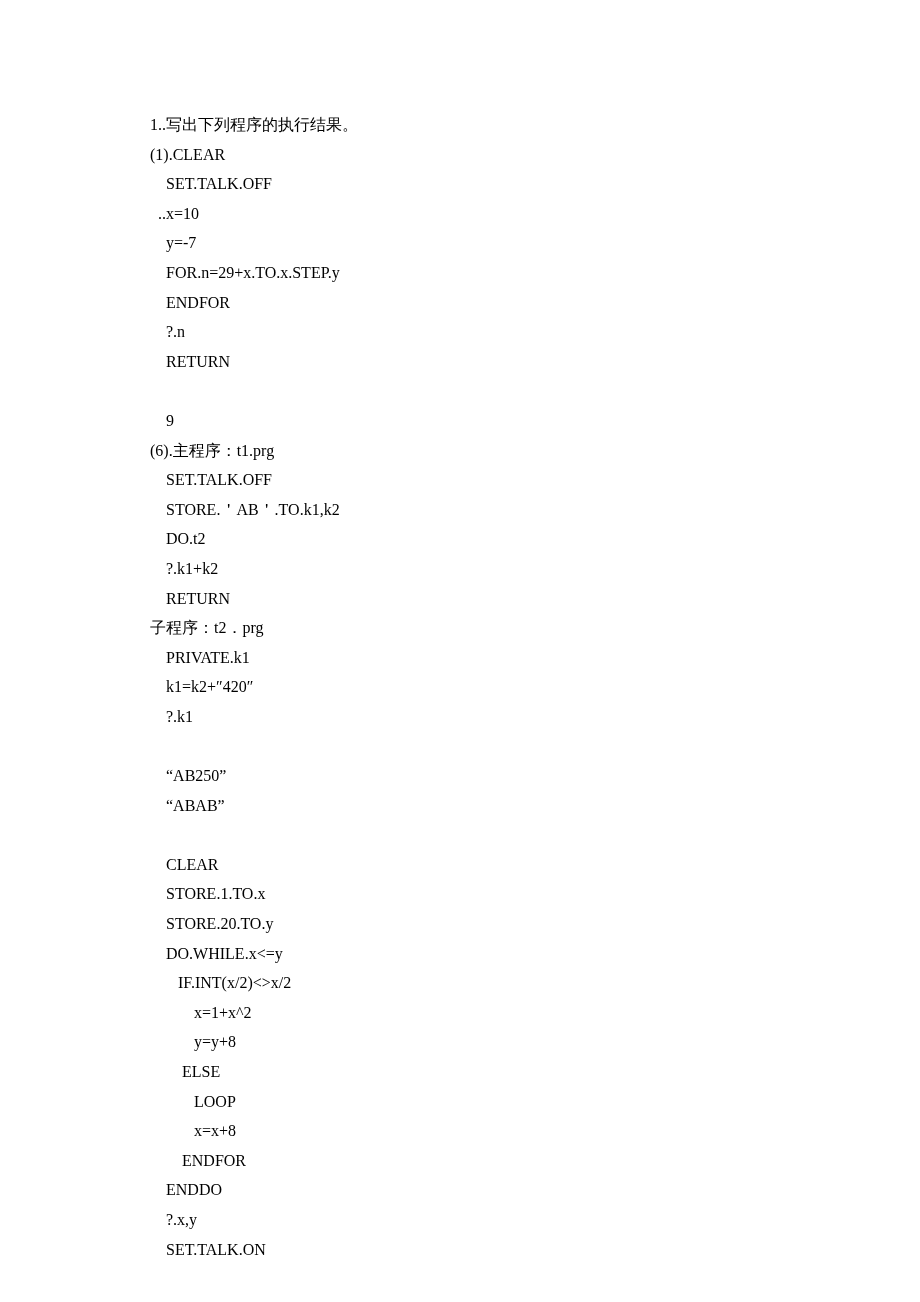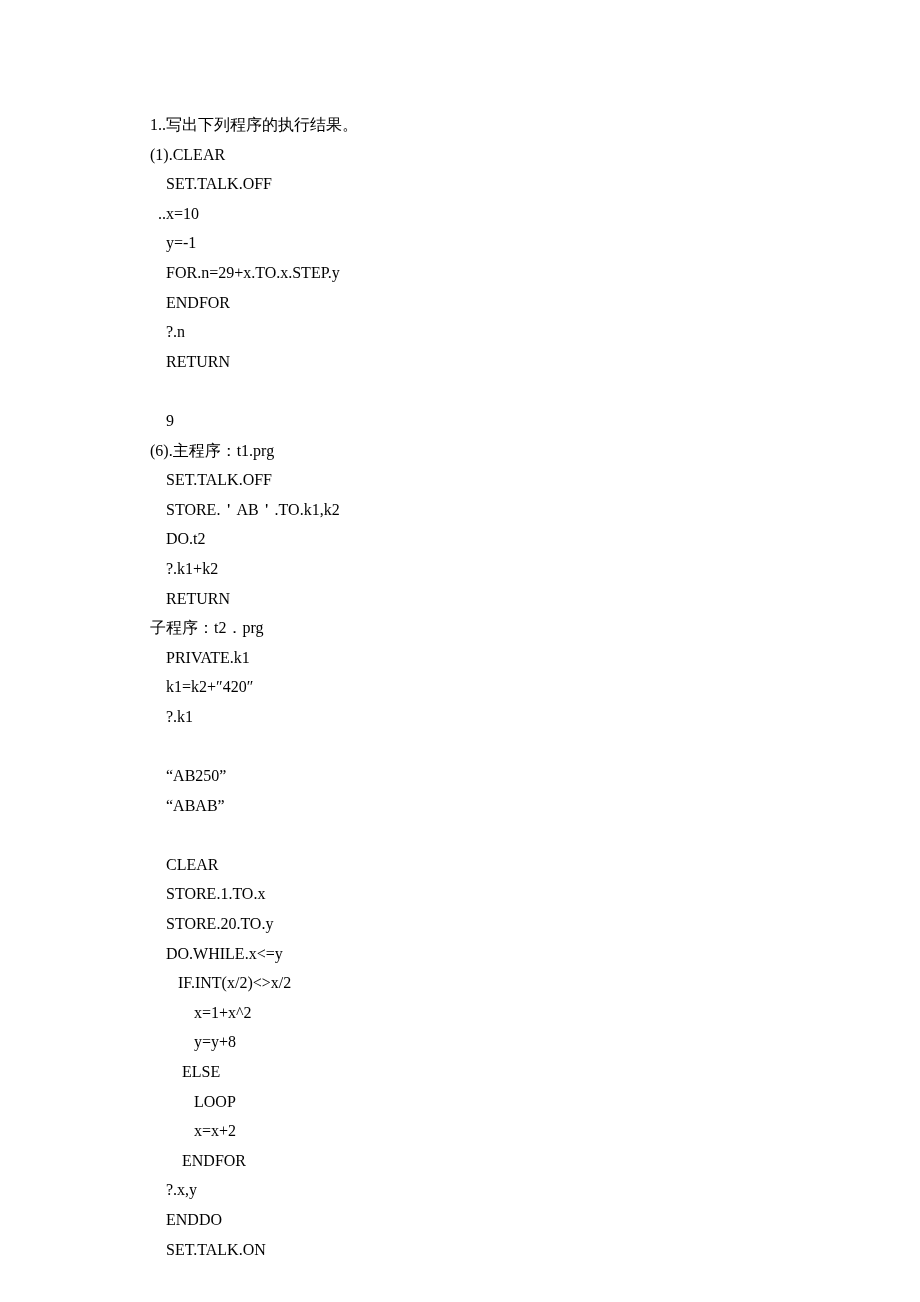--- a/index.html
+++ b/index.html
@@ -23,21 +23,21 @@
 </style>
 </head>
 <body>
 
 <div class="page">
   <div class="line">1..写出下列程序的执行结果。</div>
 
   <div class="line">(1).CLEAR</div>
   <div class="line">    SET.TALK.OFF</div>
   <div class="line">  ..x=10</div>
-  <div class="line">    y=-1</div>
+  <div class="line">    y=-7</div>
   <div class="line">    FOR.n=29+x.TO.x.STEP.y</div>
   <div class="line">    ENDFOR</div>
   <div class="line">    ?.n</div>
   <div class="line">    RETURN</div>
   <div class="line">&nbsp;</div>
   <div class="line">    9</div>
 
   <div class="line">(6).主程序：t1.prg</div>
   <div class="line">    SET.TALK.OFF</div>
   <div class="line">    STORE.＇AB＇.TO.k1,k2</div>
@@ -55,19 +55,19 @@
 
   <div class="line">    CLEAR</div>
   <div class="line">    STORE.1.TO.x</div>
   <div class="line">    STORE.20.TO.y</div>
   <div class="line">    DO.WHILE.x&lt;=y</div>
   <div class="line">       IF.INT(x/2)&lt;&gt;x/2</div>
   <div class="line">           x=1+x^2</div>
   <div class="line">           y=y+8</div>
   <div class="line">        ELSE</div>
   <div class="line">           LOOP</div>
-  <div class="line">           x=x+2</div>
+  <div class="line">           x=x+8</div>
   <div class="line">        ENDFOR</div>
+  <div class="line">    ENDDO</div>
   <div class="line">    ?.x,y</div>
-  <div class="line">    ENDDO</div>
   <div class="line">    SET.TALK.ON</div>
 
 </div>
 
 </body></html>

